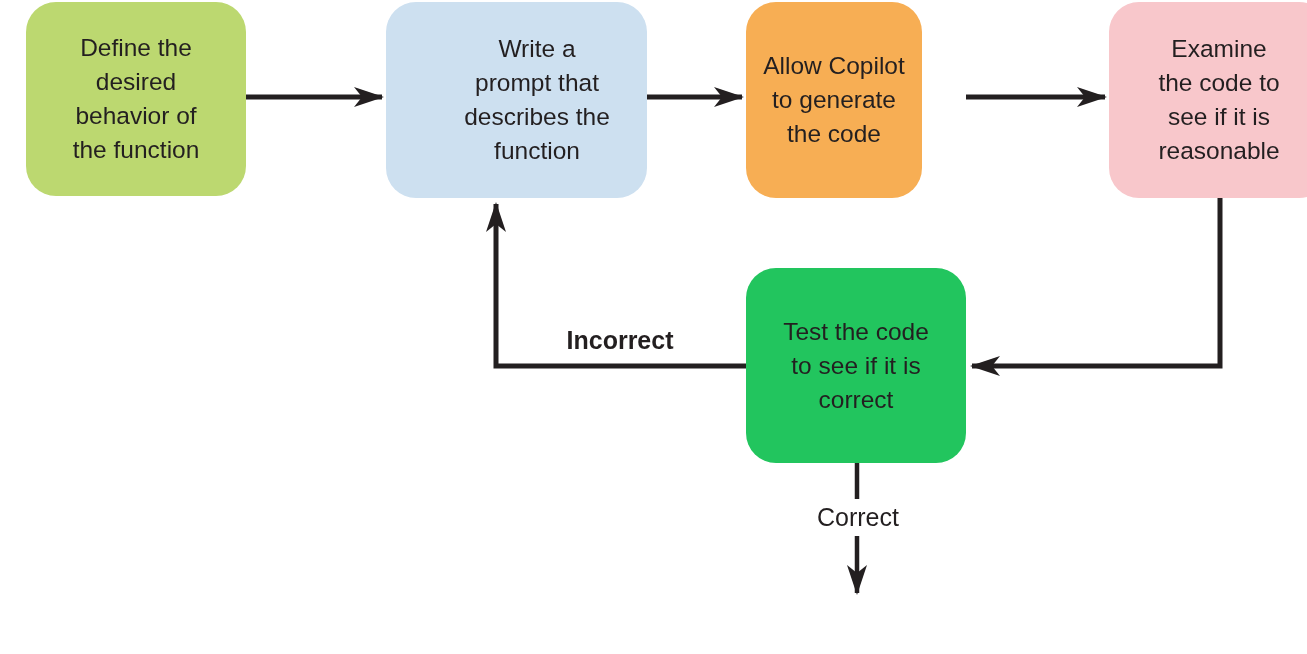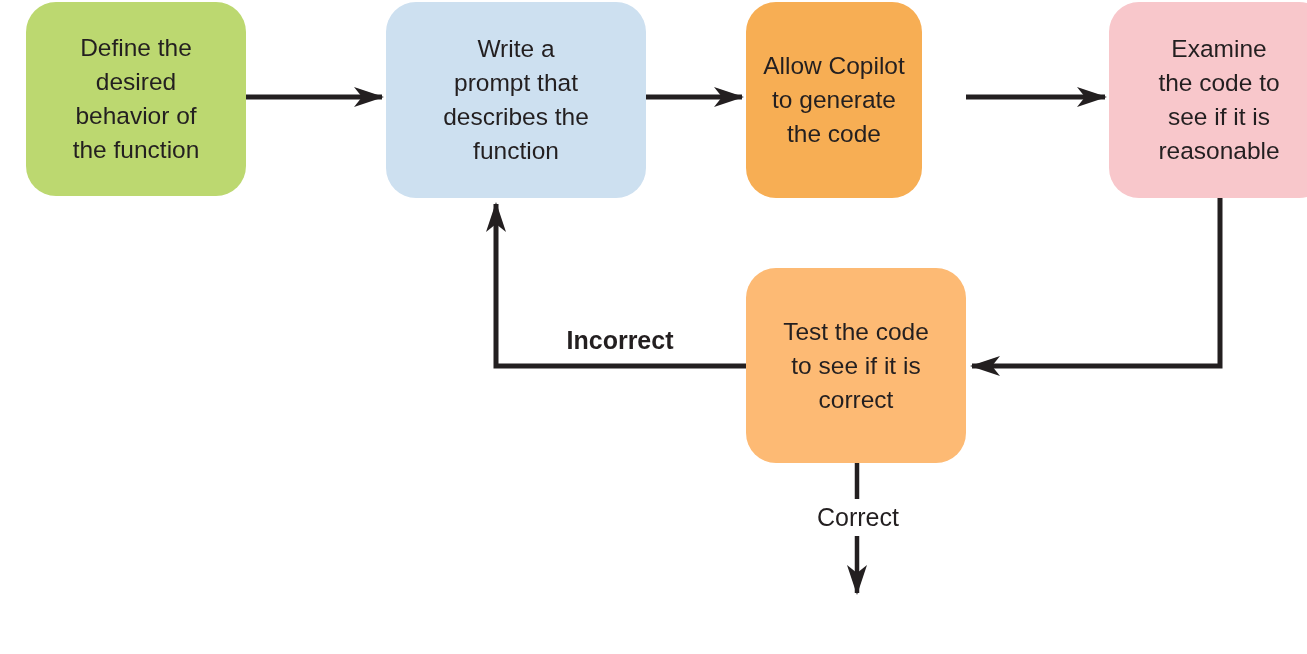--- a/index.html
+++ b/index.html
@@ -29,21 +29,21 @@
     align-items: center;
     justify-content: center;
     text-align: center;
     border-radius: 30px;
     color: #231f20;
     font-size: 24.5px;
     line-height: 34px;
     white-space: pre-line;
   }
   #node-define   { left: 2px;    top: 2px;   width: 220px; height: 194px; }
-  #node-prompt   { left: 362px;  top: 2px;   width: 260px; height: 196px; }
+  #node-prompt   { left: 362px;  top: 2px;   width: 220px; height: 196px; padding-left: 41px; }
   #node-generate { left: 722px;  top: 2px;   width: 176px; height: 196px; }
   #node-examine  { left: 1085px; top: 2px;   width: 220px; height: 196px; }
   #node-test     { left: 722px;  top: 268px; width: 220px; height: 195px; }
   #node-done     { left: 722px;  top: 596px; width: 221px; height: 56px; border-radius: 28px; }
   .edge-label {
     position: absolute;
     transform: translateX(-50%);
     color: #231f20;
     font-size: 25px;
     white-space: nowrap;
@@ -98,21 +98,21 @@
 the code</span>
   </div>
 
   <div class="node" id="node-examine" style="background-color: rgb(248, 199, 203);">
     <span>Examine
 the code to
 see if it is
 reasonable</span>
   </div>
 
-  <div class="node" id="node-test" style="background-color: #fdba74;">
+  <div class="node" id="node-test" style="background-color: #22c55e;">
     <span>Test the code
 to see if it is
 correct</span>
   </div>
 
 
   <div class="edge-label" id="label-incorrect">Incorrect</div>
 
   <div class="edge-label" id="label-correct">Correct</div>
 

